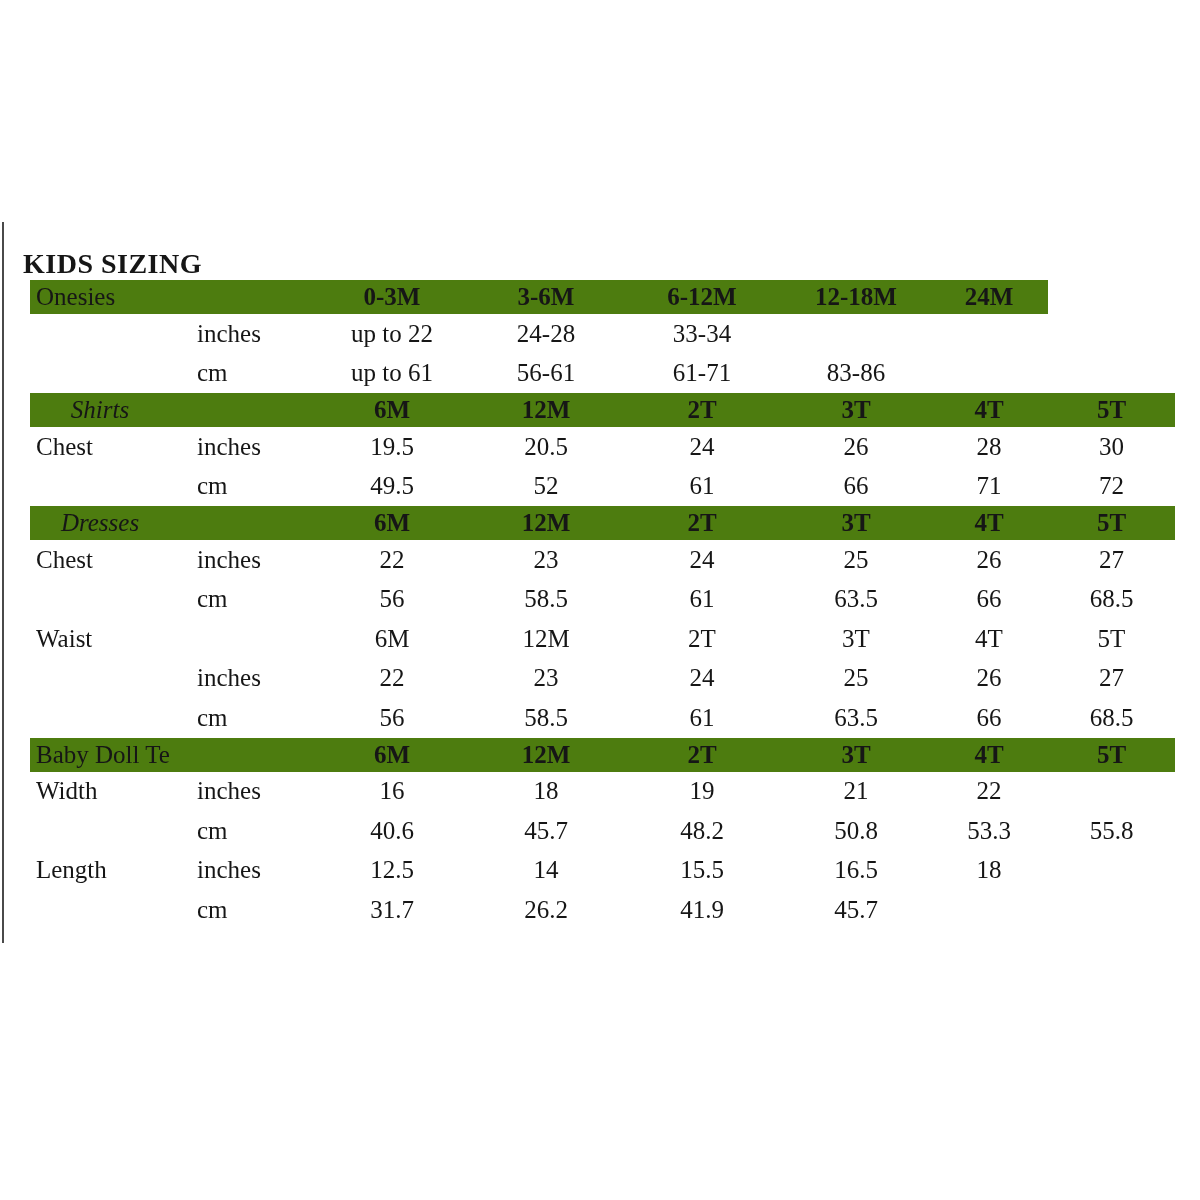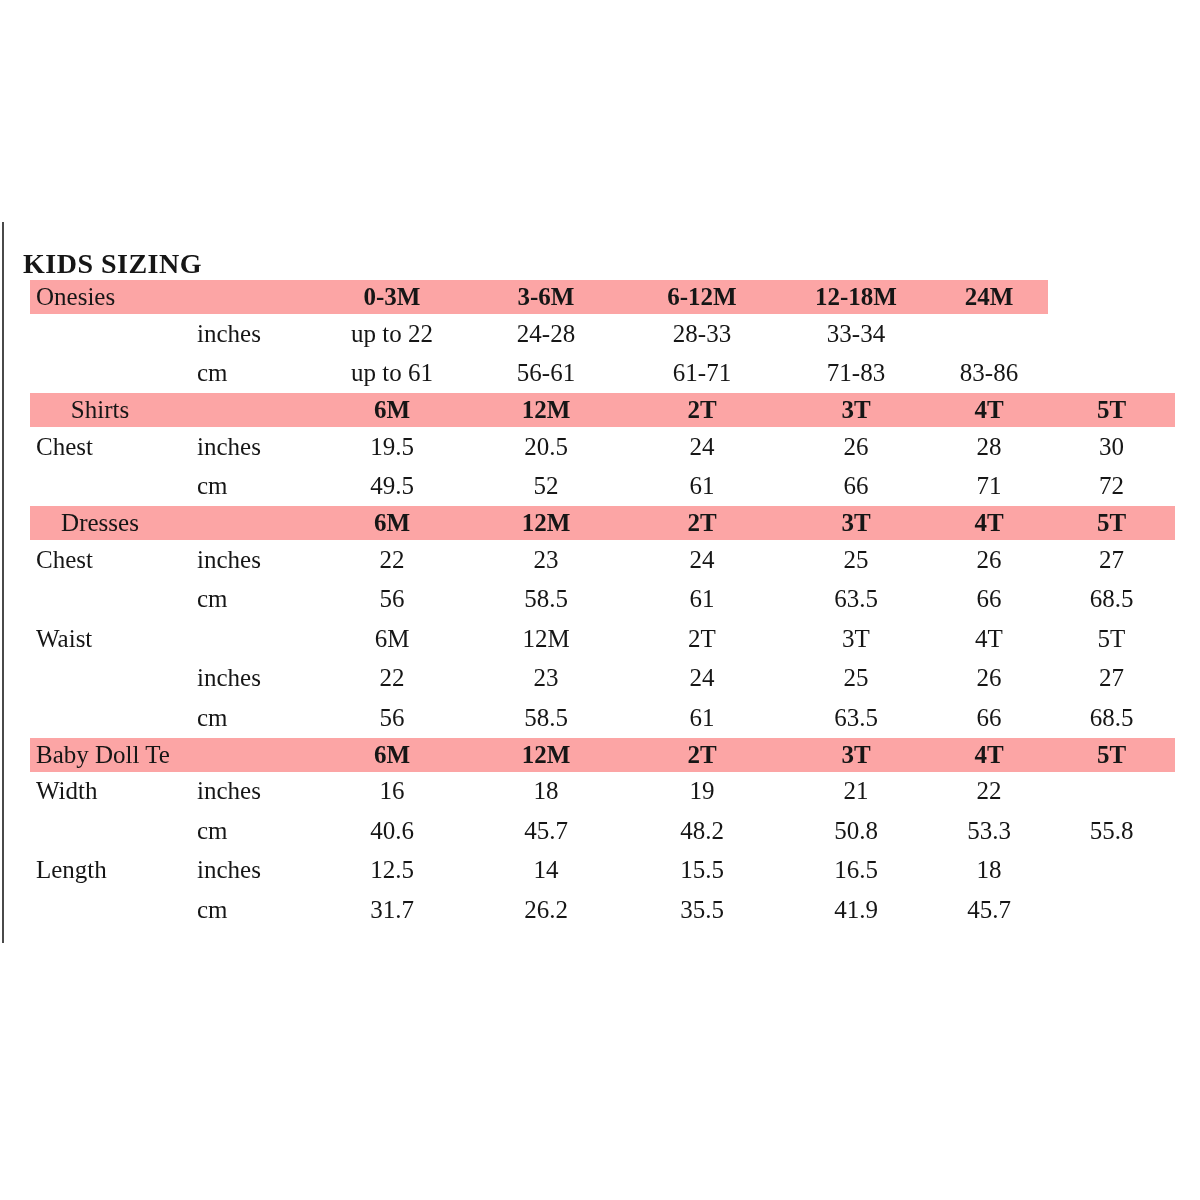--- a/index.html
+++ b/index.html
@@ -51,25 +51,25 @@
   }
   .row.hdr { height: 34px; }
   .cell {
     display: flex;
     align-items: center;
     justify-content: center;
     font-size: 25px;
     white-space: nowrap;
     overflow: visible;
   }
-  .row.hdr .cell { background: #fca5a5; }
+  .row.hdr .cell { background: #4d7c0f; }
   .row.hdr .cell.nobg { background: transparent; }
   .row.hdr .cell.sz { font-weight: bold; }
   .cell.lbl  { justify-content: flex-start; padding-left: 6px; }
-  .cell.lblc { justify-content: center; }
+  .cell.lblc { justify-content: center; font-style: italic; }
   .cell.unit { justify-content: flex-start; padding-left: 27px; }
 </style>
 </head>
 <body>
 
 <div class="canvas">
   <div class="left-line"></div>
   <h1 class="title">KIDS SIZING</h1>
 
   <div class="sizing-table">
@@ -83,32 +83,30 @@
       <div class="cell sz">12-18M</div>
       <div class="cell sz">24M</div>
       <div class="cell sz nobg"></div>
     </div>
 
     <div class="row">
       <div class="cell lbl"></div>
       <div class="cell unit">inches</div>
       <div class="cell">up to 22</div>
       <div class="cell">24-28</div>
-      <div class="cell">28-33</div>
       <div class="cell">33-34</div>
       <div class="cell"></div>
     </div>
 
     <div class="row">
       <div class="cell lbl"></div>
       <div class="cell unit">cm</div>
       <div class="cell">up to 61</div>
       <div class="cell">56-61</div>
       <div class="cell">61-71</div>
-      <div class="cell">71-83</div>
       <div class="cell">83-86</div>
       <div class="cell"></div>
     </div>
 
     <div class="row hdr">
       <div class="cell lblc">Shirts</div>
       <div class="cell unit"></div>
       <div class="cell sz">6M</div>
       <div class="cell sz">12M</div>
       <div class="cell sz">2T</div>
@@ -245,19 +243,18 @@
       <div class="cell">15.5</div>
       <div class="cell">16.5</div>
       <div class="cell">18</div>
     </div>
 
     <div class="row">
       <div class="cell lbl"></div>
       <div class="cell unit">cm</div>
       <div class="cell">31.7</div>
       <div class="cell">26.2</div>
-      <div class="cell">35.5</div>
       <div class="cell">41.9</div>
       <div class="cell">45.7</div>
     </div>
 
   </div>
 </div>
 
 </body></html>

